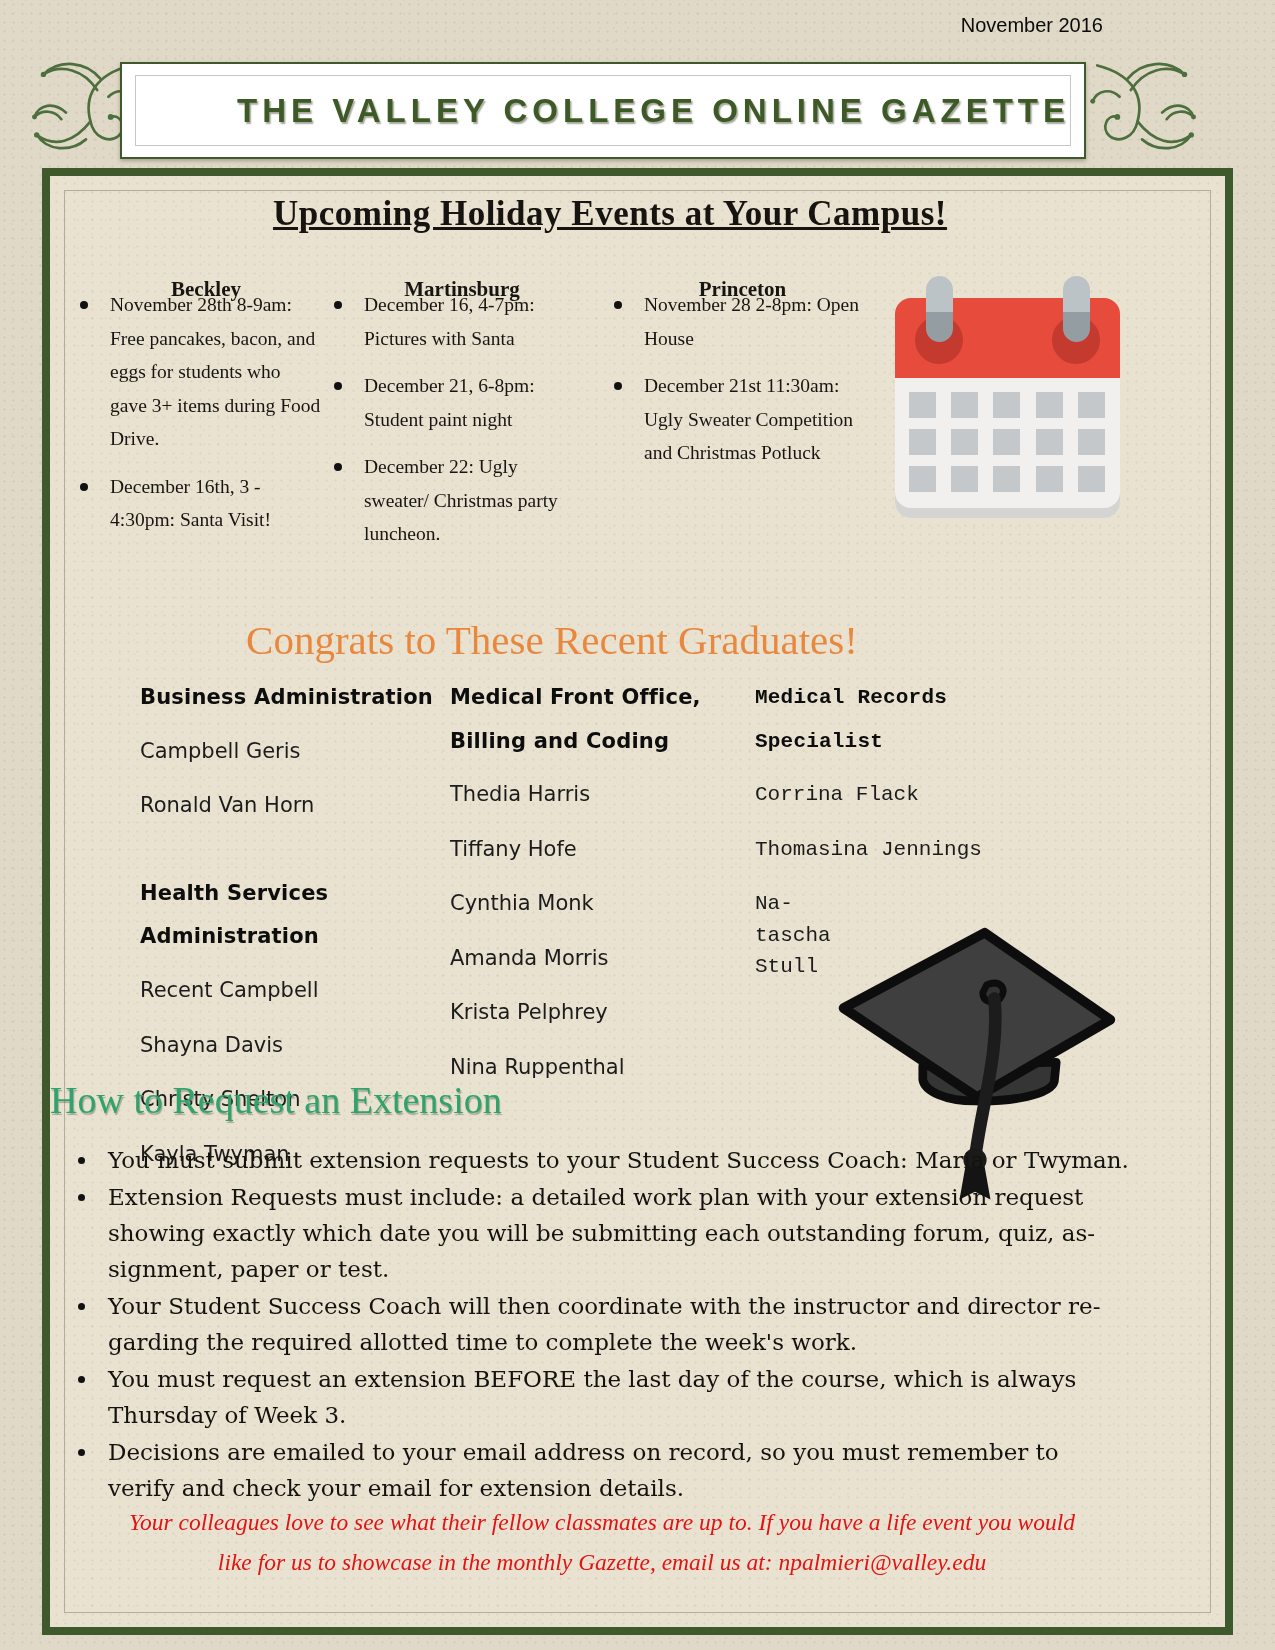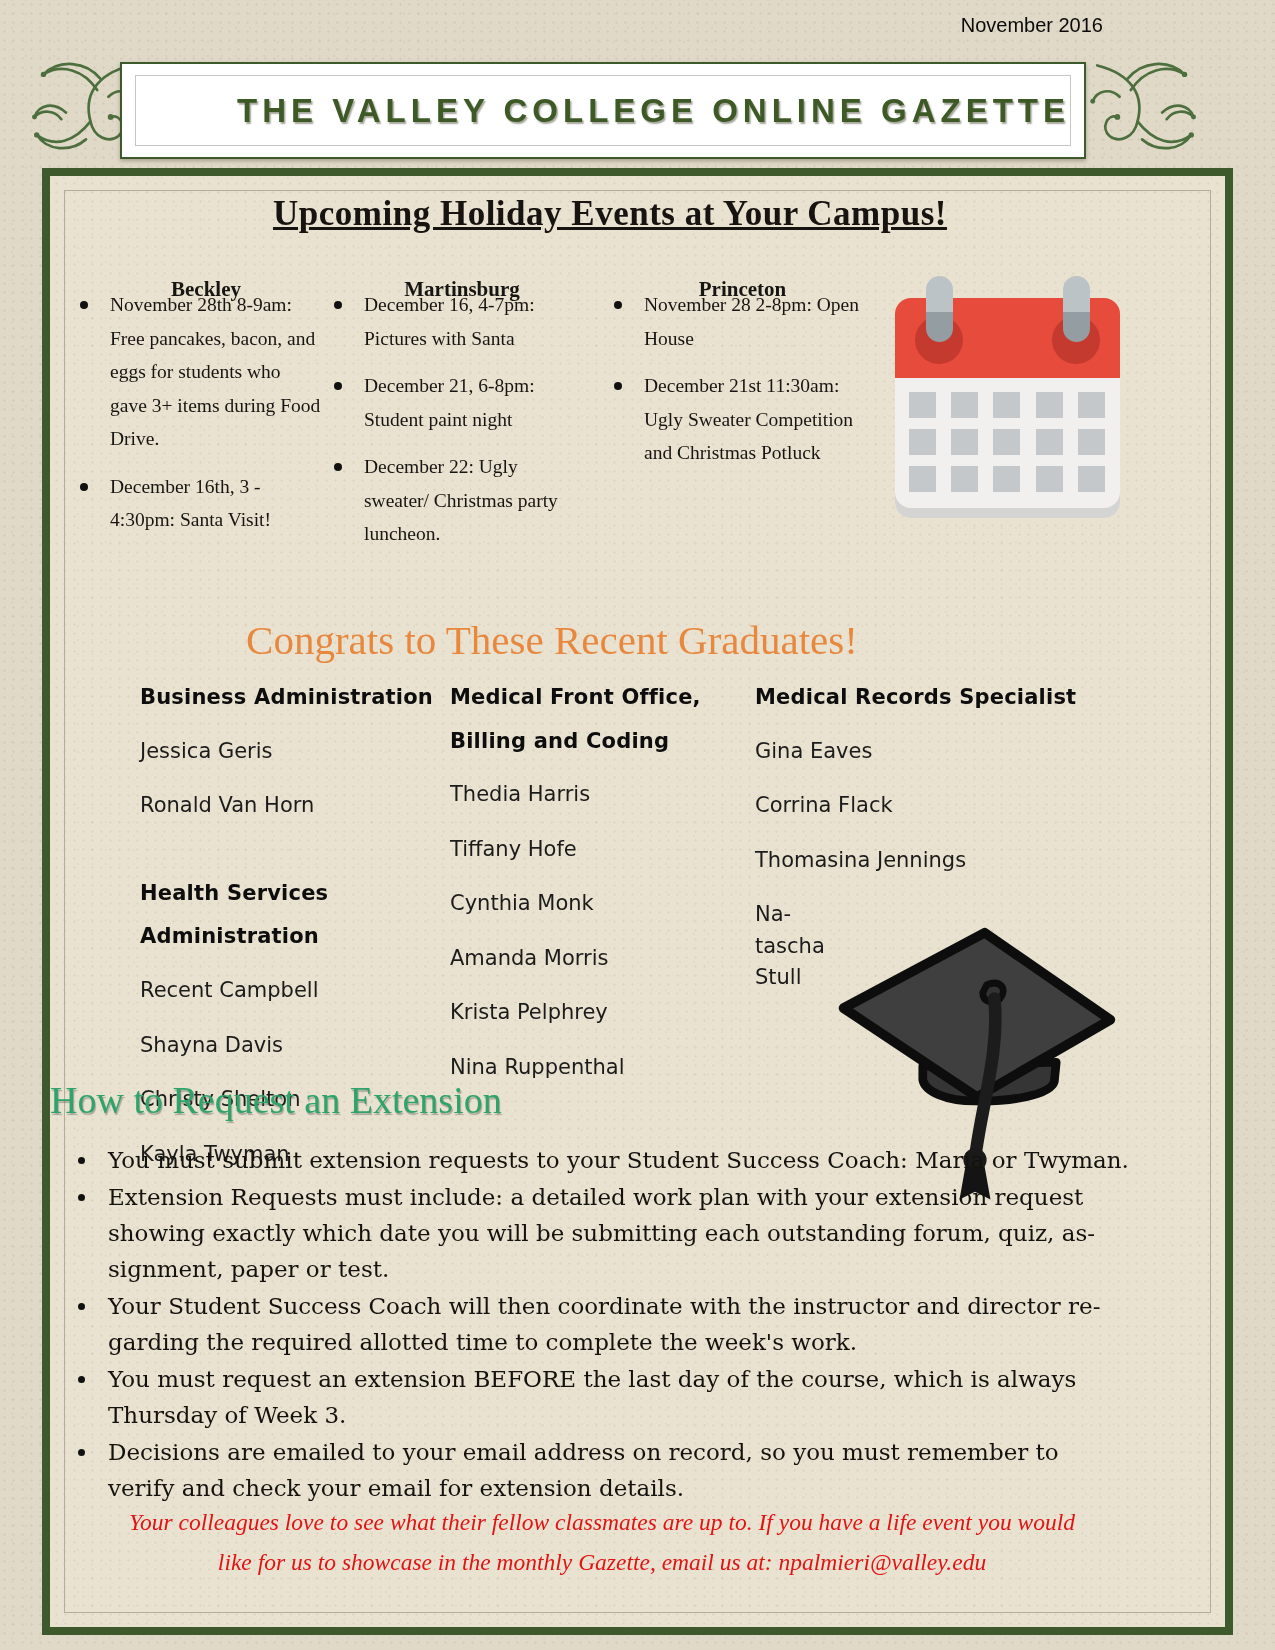--- a/index.html
+++ b/index.html
@@ -69,21 +69,21 @@
   .cal-grid{position:absolute; left:14px; top:116px; width:197px; display:grid; grid-template-columns:repeat(5,1fr); gap:11px 14px;}
   .cal-cell{width:27px; height:26px; background:#c5c8cb;}
   
   .grads-heading{
     position:absolute; left:0; top:440px; width:1004px; text-align:center;
     font-size:41px; color:var(--orange,#e8883f);
   }
   .grad-col{position:absolute; top:500px; font-family:"DejaVu Sans",sans-serif;}
   .gcol-0{left:90px;  width:300px;}
   .gcol-1{left:400px; width:295px;}
-  .gcol-2{left:705px; width:330px;}
+  .gcol-2{left:705px; width:330px;font-family:Liberation Mono, monospace;}
   .program-header{font-size:21px; font-weight:800; line-height:2.08; letter-spacing:.2px; margin-bottom:16px; color:#0d0d0d;}
   .program-header.group-gap{margin-top:50px;}
   .grad-name{font-size:21px; line-height:1.5; margin-bottom:23px; color:#1b1b1b; white-space:pre-line; font-weight:500;}
   
   .cap{position:absolute; left:780px; top:700px; width:290px; height:330px;}
   
   .ext-heading{
     position:absolute; left:0; top:902px; width:1130px; text-align:left;
     font-size:38px; color:var(--ext-green,#2fa46a); text-shadow:1px 2px 1px rgba(90,90,90,.45);
   }
@@ -186,40 +186,39 @@
             <div class="cal-cell"></div>
             <div class="cal-cell"></div>
             <div class="cal-cell"></div>
             <div class="cal-cell"></div>
           </div>
       </div>
 
       <div class="grads-heading">Congrats to These Recent Graduates!</div>
       <div class="grad-col gcol-0">
           <div class="program-header">Business Administration</div>
-          <div class="grad-name">Jessica Geris</div>
+          <div class="grad-name">Campbell Geris</div>
           <div class="grad-name">Ronald Van Horn</div>
           <div class="program-header group-gap">Health Services Administration</div>
           <div class="grad-name">Recent Campbell</div>
           <div class="grad-name">Shayna Davis</div>
           <div class="grad-name">Christy Shelton</div>
           <div class="grad-name">Kayla Twyman</div>
         </div>
       <div class="grad-col gcol-1">
           <div class="program-header">Medical Front Office, Billing and Coding</div>
           <div class="grad-name">Thedia Harris</div>
           <div class="grad-name">Tiffany Hofe</div>
           <div class="grad-name">Cynthia Monk</div>
           <div class="grad-name">Amanda Morris</div>
           <div class="grad-name">Krista Pelphrey</div>
           <div class="grad-name">Nina Ruppenthal</div>
         </div>
       <div class="grad-col gcol-2">
           <div class="program-header">Medical Records Specialist</div>
-          <div class="grad-name">Gina Eaves</div>
           <div class="grad-name">Corrina Flack</div>
           <div class="grad-name">Thomasina Jennings</div>
           <div class="grad-name">Na-
 tascha
 Stull</div>
         </div>
 
       <svg class="cap" viewBox="0 0 300 340">
         <path d="M150 232 C120 232 98 222 96 210 L96 196 L234 192 L232 212 C228 226 186 233 150 232 Z" fill="#353535" stroke="#0d0d0d" stroke-width="9" stroke-linejoin="round"></path>
         <path d="M14 136 L160 58 L290 148 L152 228 Z" fill="#3f3f3f" stroke="#0d0d0d" stroke-width="10" stroke-linejoin="round"></path>

